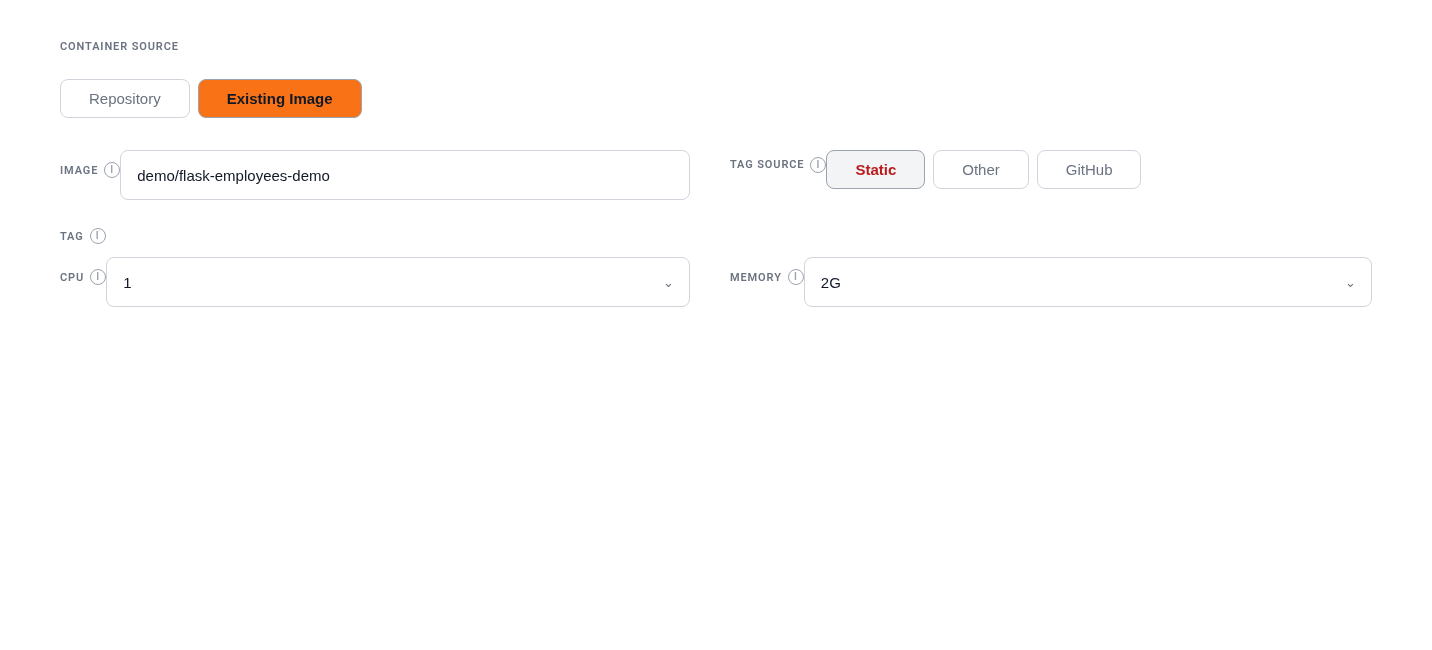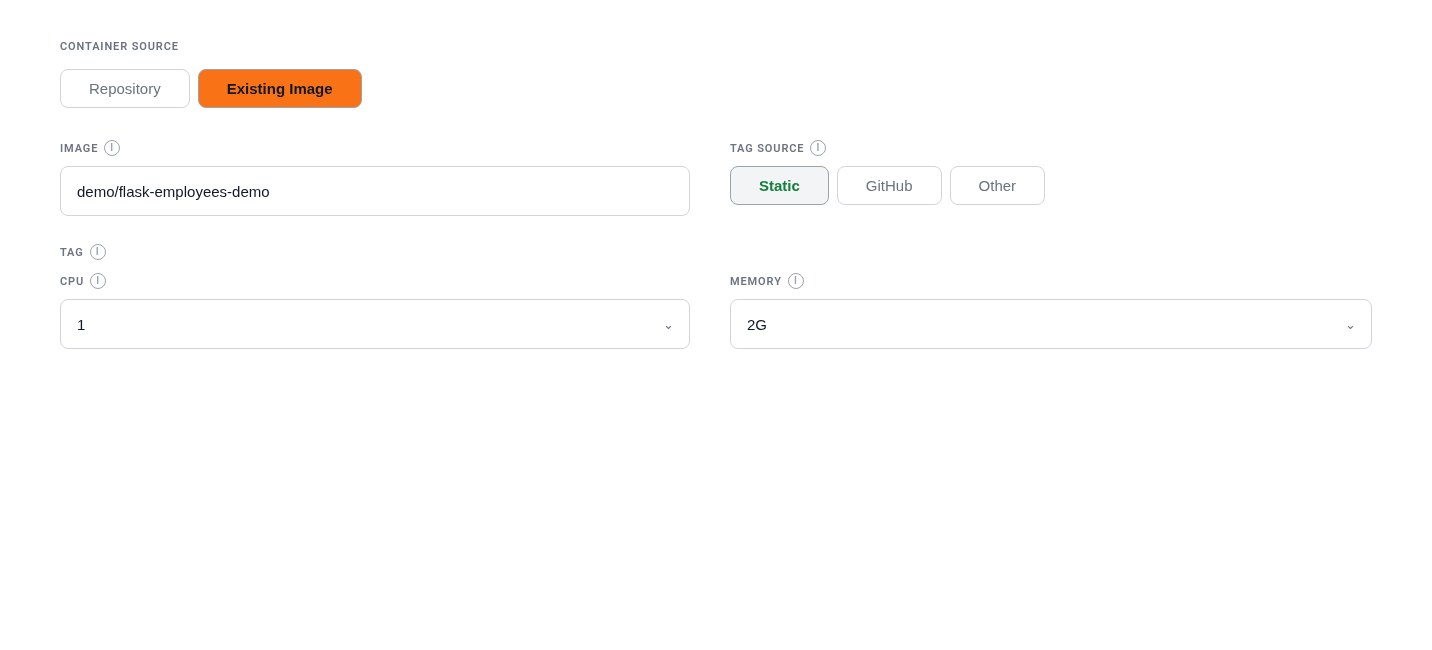--- a/index.html
+++ b/index.html
@@ -15,21 +15,21 @@
       padding: 40px 60px;
       width: 1432px;
       min-height: 650px;
     }
 
     .section-label {
       font-size: 11px;
       font-weight: 600;
       letter-spacing: 0.08em;
       color: #6b7280;
-      margin-bottom: 16px;
+      margin-bottom: 26px;
       text-transform: uppercase;
     }
 
     .button-group {
       display: flex;
       gap: 8px;
       margin-bottom: 32px;
     }
 
     .btn-option {
@@ -55,21 +55,21 @@
 
     .field-row {
       display: flex;
       gap: 40px;
       margin-bottom: 28px;
       align-items: flex-start;
     }
 
     .field-group {
       display: flex;
-      flex-direction: column;
+      flex-direction: row;
     }
 
     .field-group.half-left {
       width: 630px;
     }
 
     .field-group.half-right {
       flex: 1;
     }
 
@@ -127,21 +127,21 @@
       color: #6b7280;
       cursor: pointer;
       outline: none;
       min-width: 90px;
     }
 
     .tag-source-btn.active {
       background: #f3f4f6;
       border-color: #9ca3af;
       font-weight: 600;
-      color: #15803d;
+      color: #b91c1c;
     }
 
     .select-wrapper {
       position: relative;
       width: 100%;
     }
 
     .select-wrapper select {
       width: 100%;
       height: 50px;
@@ -194,22 +194,22 @@
     <input class="text-input" type="text" value="demo/flask-employees-demo" style="">
   </div>
 
   <div class="field-group half-right">
     <div class="field-label">
       <span>TAG SOURCE</span>
       <span class="info-icon">i</span>
     </div>
     <div class="tag-source-group">
       <button class="tag-source-btn active">Static</button>
+      <button class="tag-source-btn">Other</button>
       <button class="tag-source-btn">GitHub</button>
-      <button class="tag-source-btn">Other</button>
     </div>
   </div>
 
 </div>
 
 <div class="tag-full-row">
   <div class="field-label">
     <span>TAG</span>
     <span class="info-icon">i</span>
   </div>

